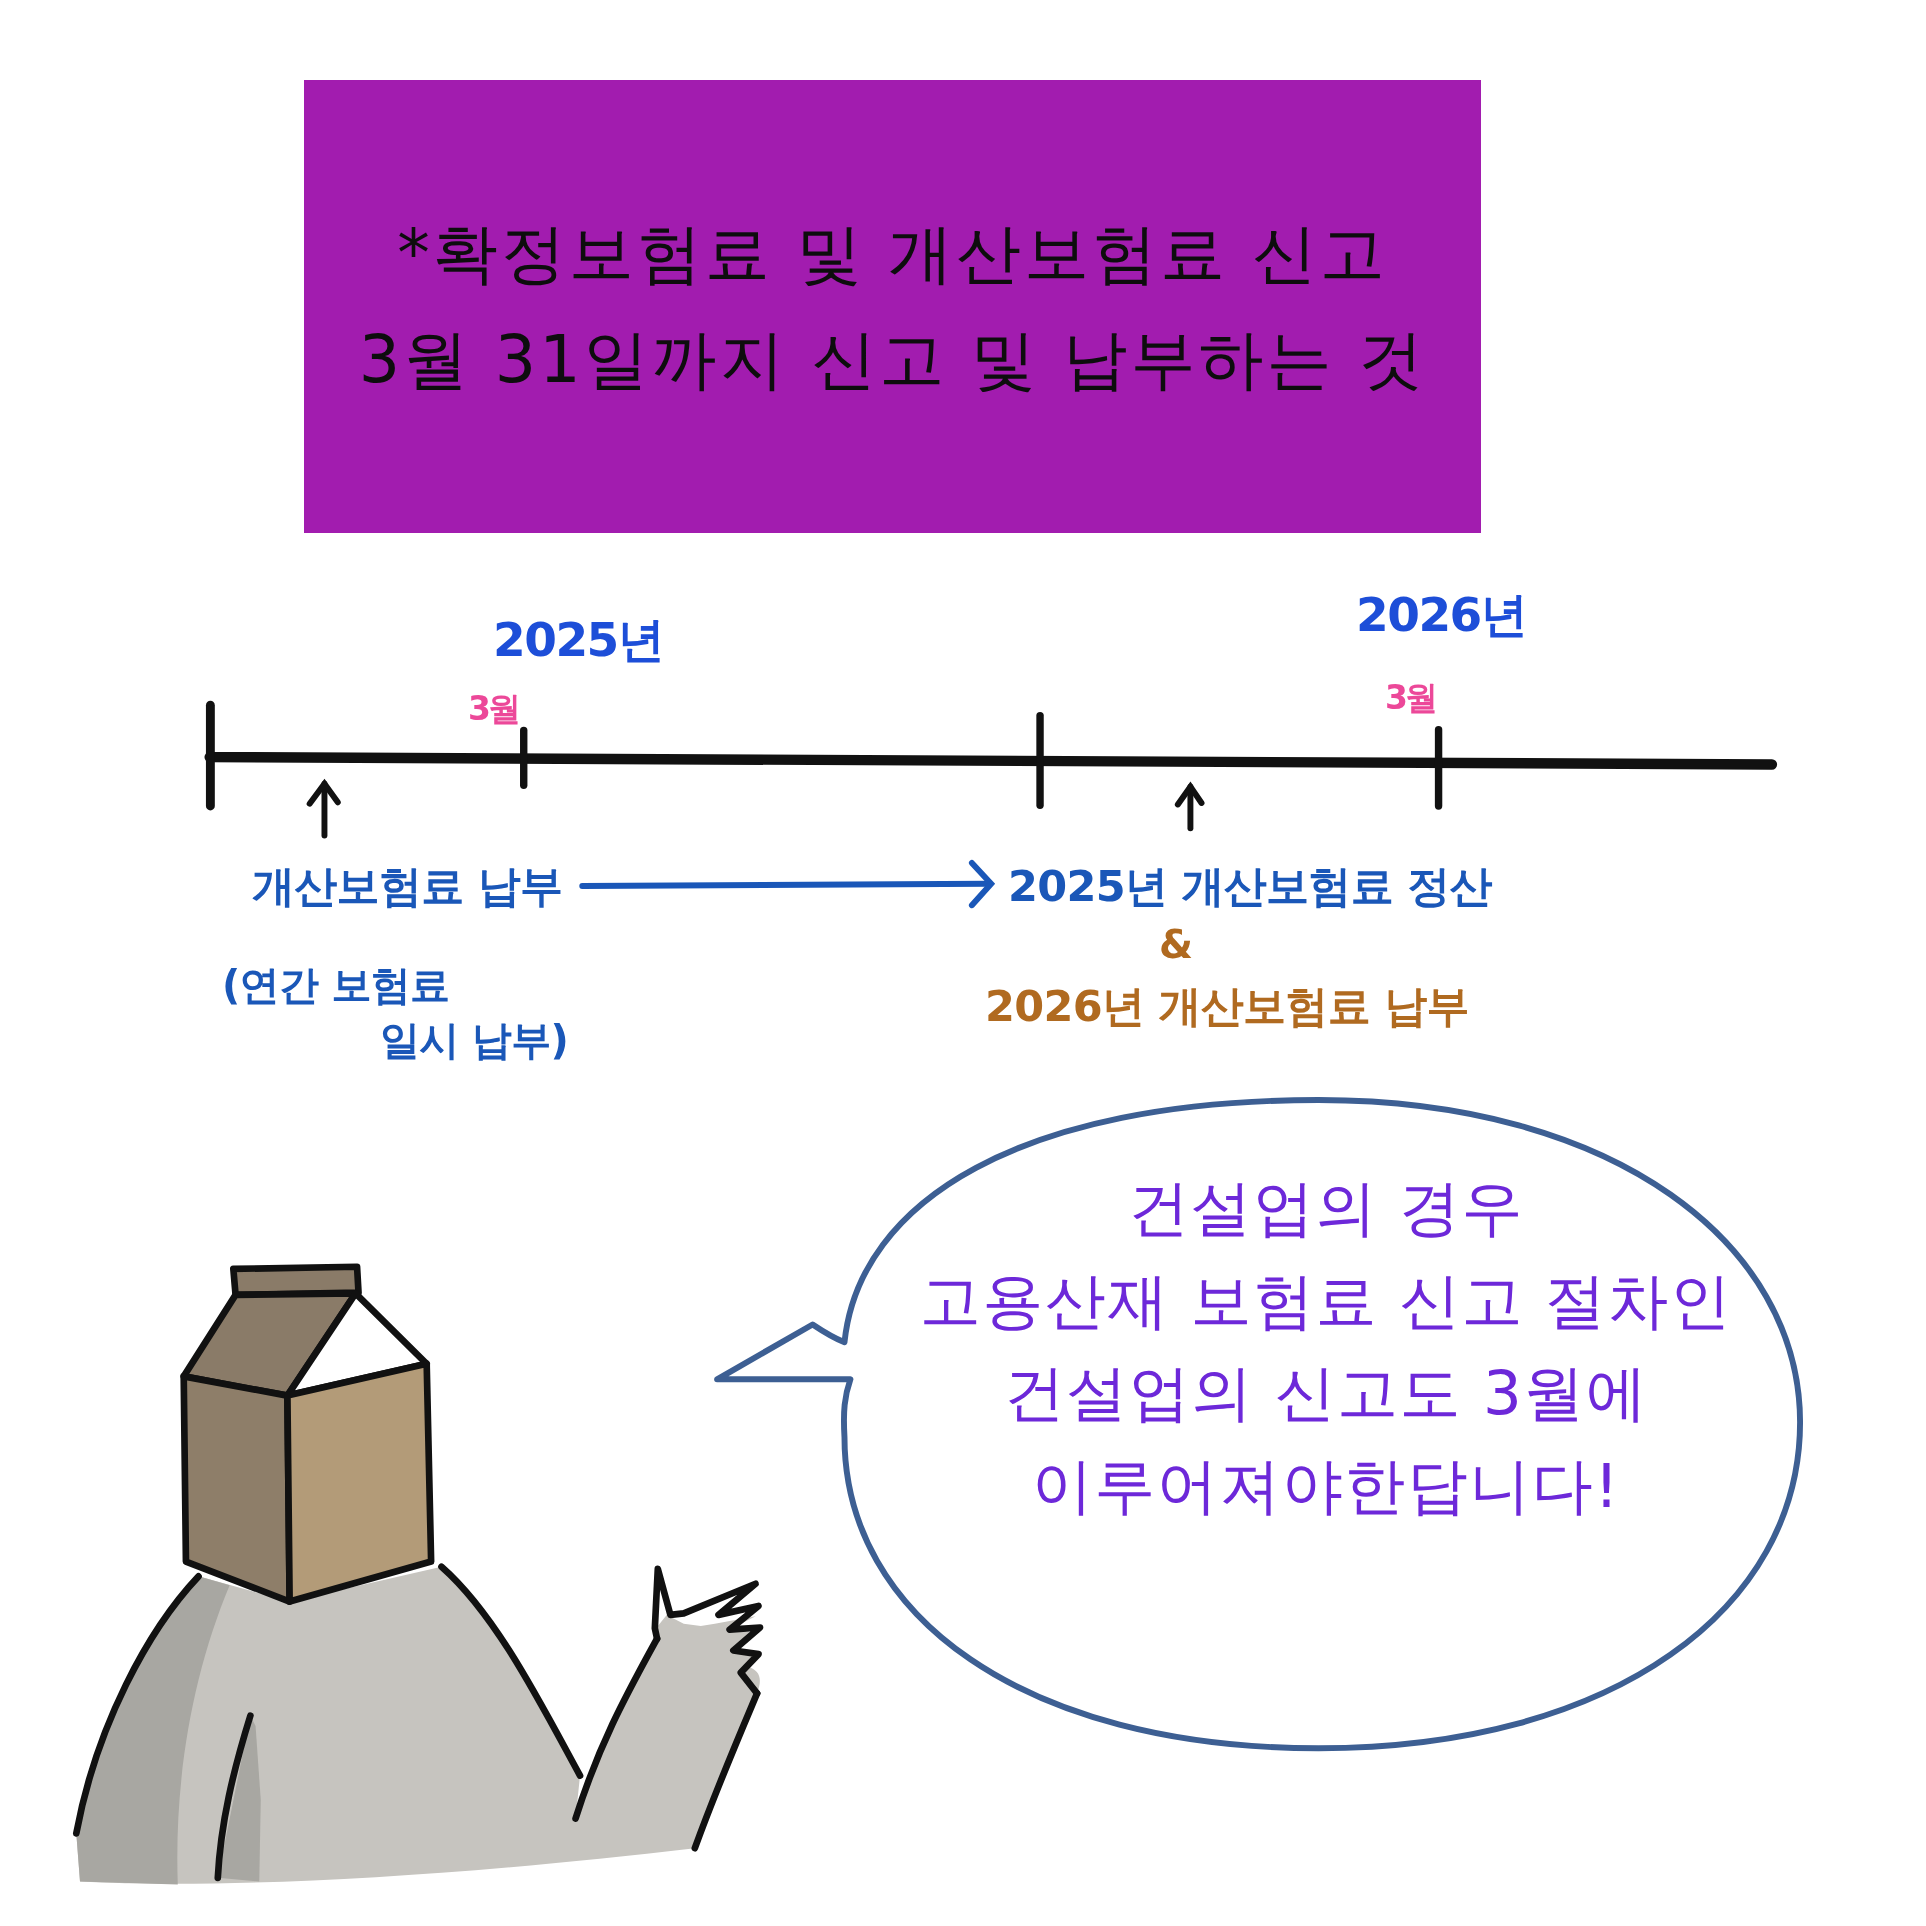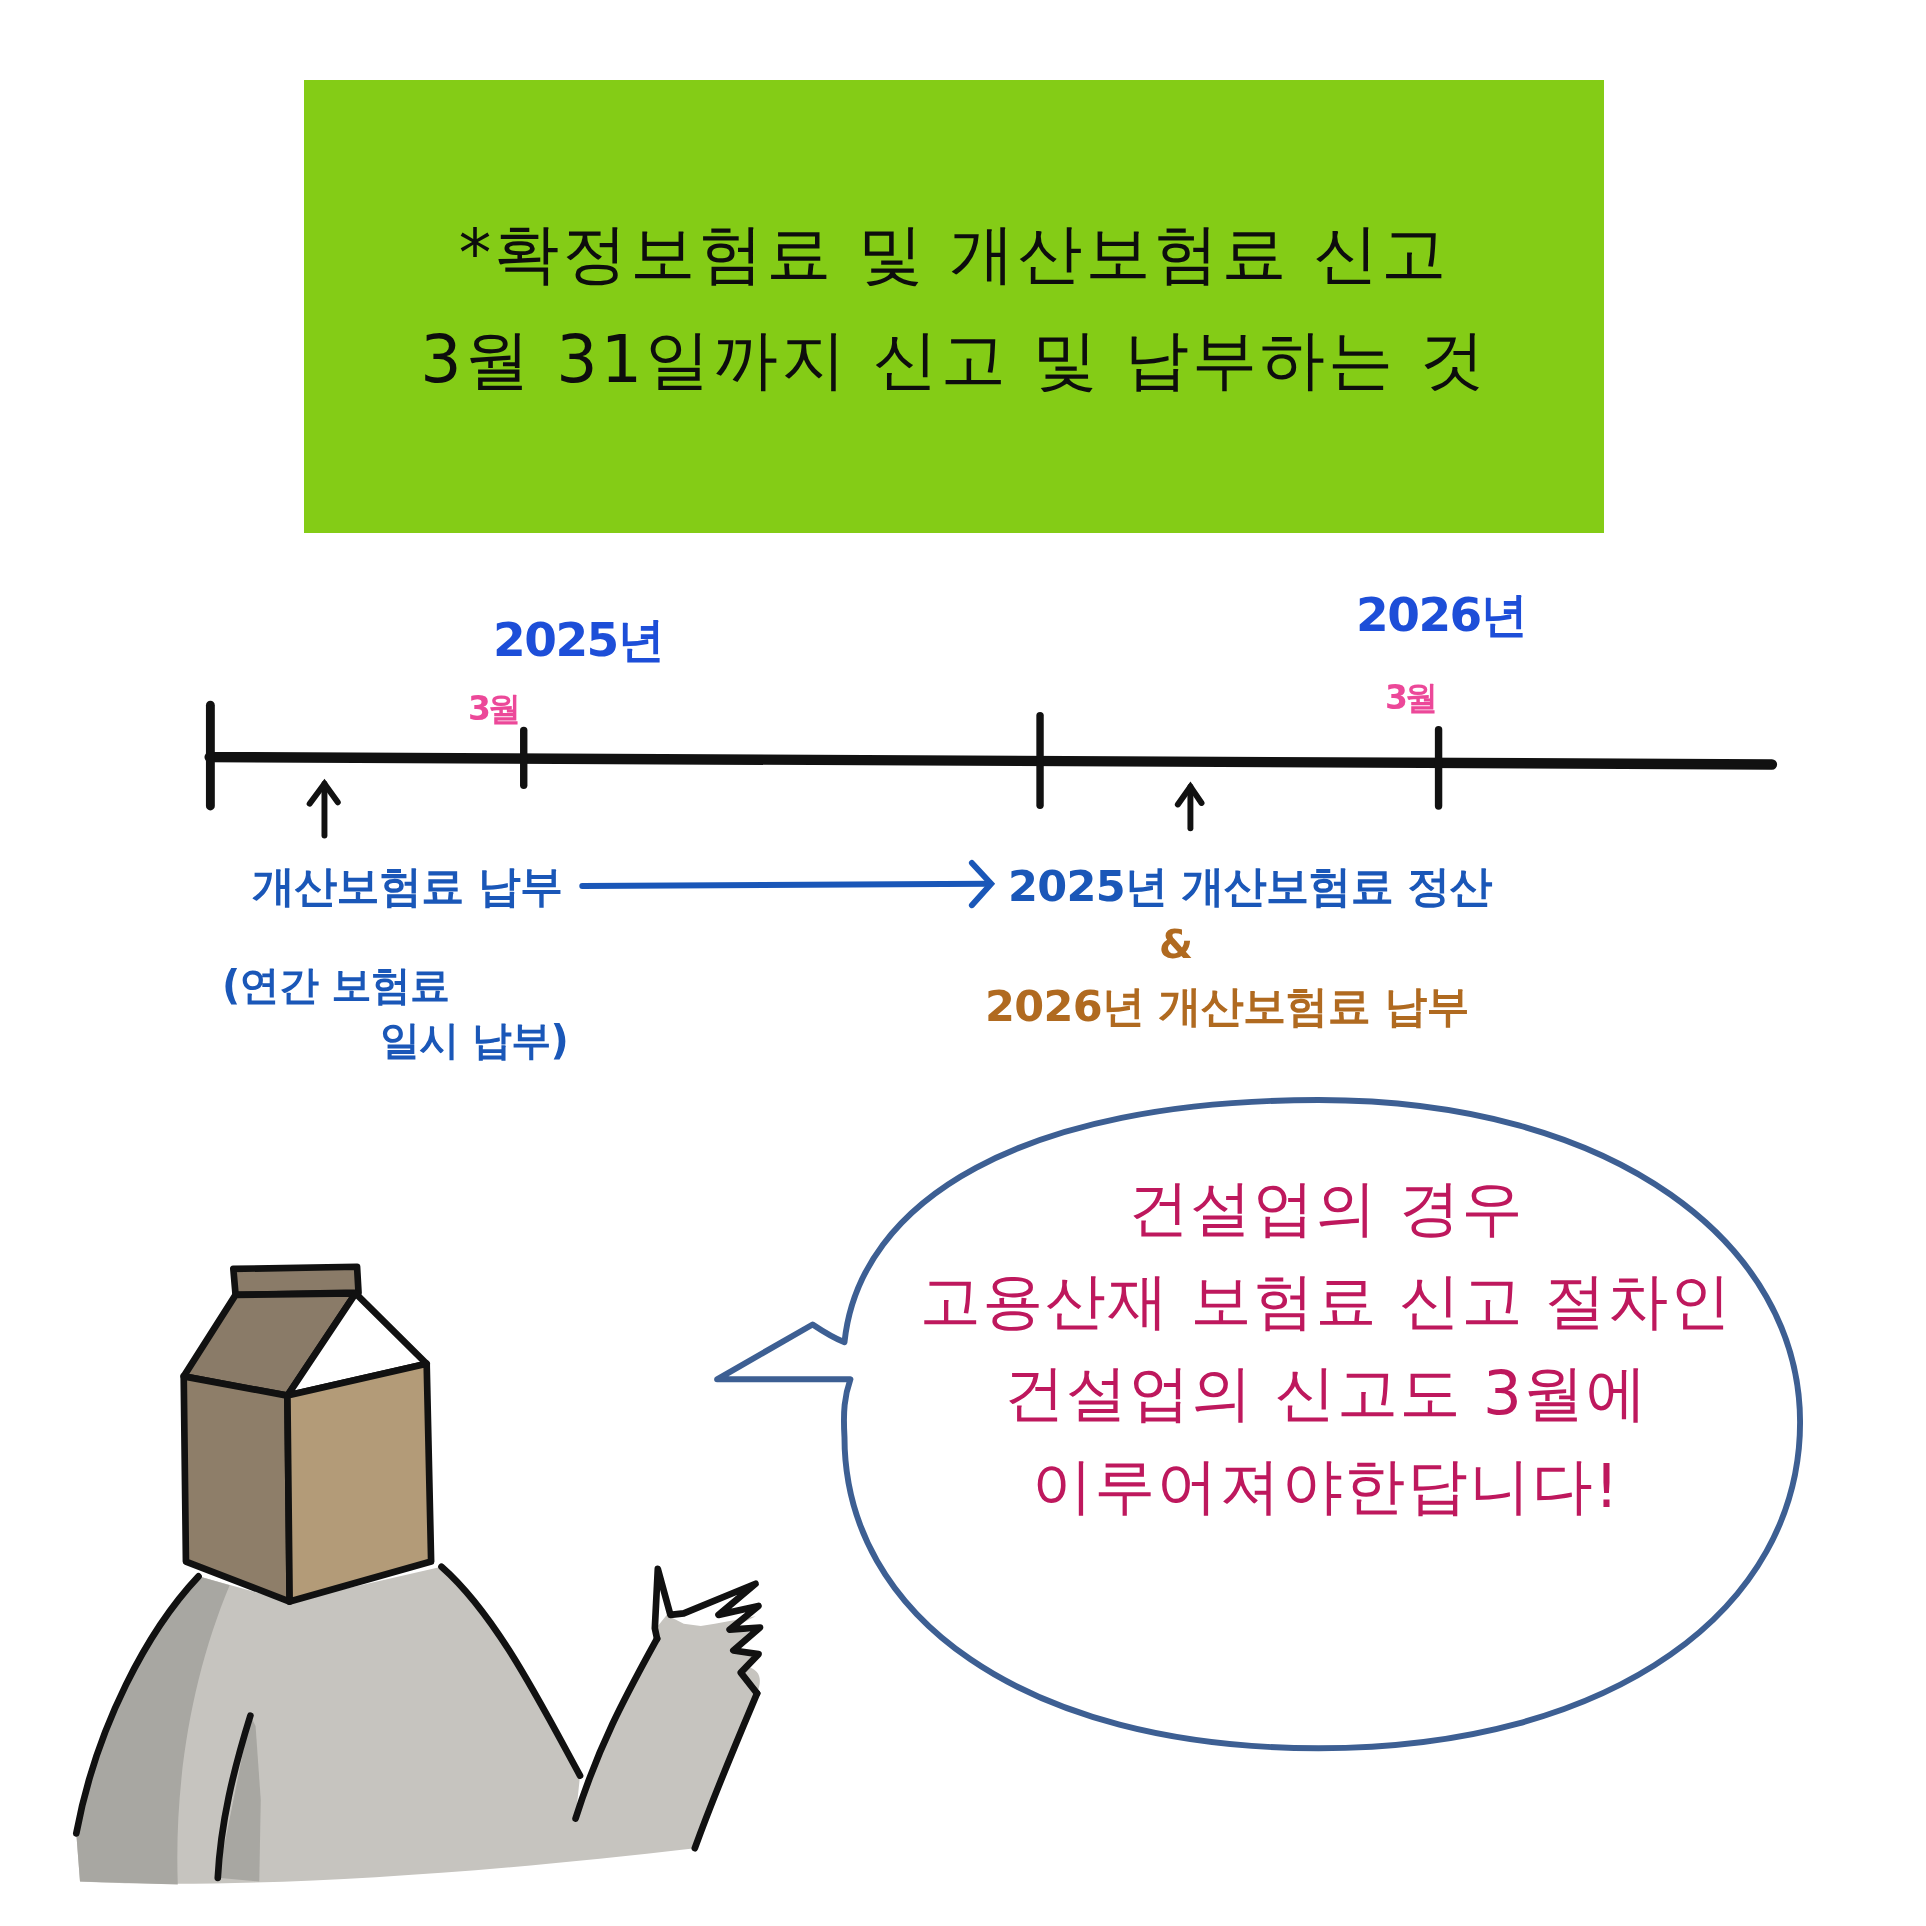--- a/index.html
+++ b/index.html
@@ -1,36 +1,36 @@
 <!DOCTYPE html>
 <html style="font-size:12px"><head>
 <meta charset="utf-8">
 <style>
   html, body { margin: 0; padding: 0; background: #ffffff; }
   body { width: 1926px; height: 1926px; position: relative; overflow: hidden;
          font-family: "DejaVu Sans", sans-serif; color: #111; }
   .abs { position: absolute; }
   .def-box {
-    left: 304px; top: 80px; width: 1300px; height: 453px;
-    background: #84cc16;
+    left: 304px; top: 80px; width: 1177px; height: 453px;
+    background: #a21caf;
     display: flex; flex-direction: column; align-items: center; justify-content: center;
     gap: 28px;
   }
   .def-line { font-size: 65px; line-height: 1.2; letter-spacing: 3px; color: #0d0d0d; white-space: nowrap; }
   .year-label { font-weight: bold; font-size: 47px; color: #1d4ed8; white-space: nowrap; letter-spacing: -1.5px; }
   .month-label { font-weight: bold; font-size: 33px; color: #ec4899; white-space: nowrap; letter-spacing: -3px; }
   .blue { color: #1a57b8; text-align: right; }
   .brown { color: #b06a20; }
   .note { font-weight: bold; font-size: 43px; white-space: nowrap; letter-spacing: -0.7px; }
   .note-sm { font-weight: bold; font-size: 40px; white-space: nowrap; letter-spacing: -0.7px; }
   .bubble-text {
     left: 900px; top: 1170px; width: 852px;
     display: flex; flex-direction: column; align-items: center; gap: 16.3px;
   }
-  .bubble-line { font-size: 61px; line-height: 1.25; letter-spacing: 1.5px; color: #be185d; white-space: nowrap; }
+  .bubble-line { font-size: 61px; line-height: 1.25; letter-spacing: 1.5px; color: #6d28d9; white-space: nowrap; }
   svg.layer { position: absolute; left: 0; top: 0; }
 </style>
 </head>
 <body>
 
 <div class="abs def-box">
   <div class="def-line">*확정보험료 및 개산보험료 신고</div>
   <div class="def-line">3월 31일까지 신고 및 납부하는 것</div>
 </div>
 

